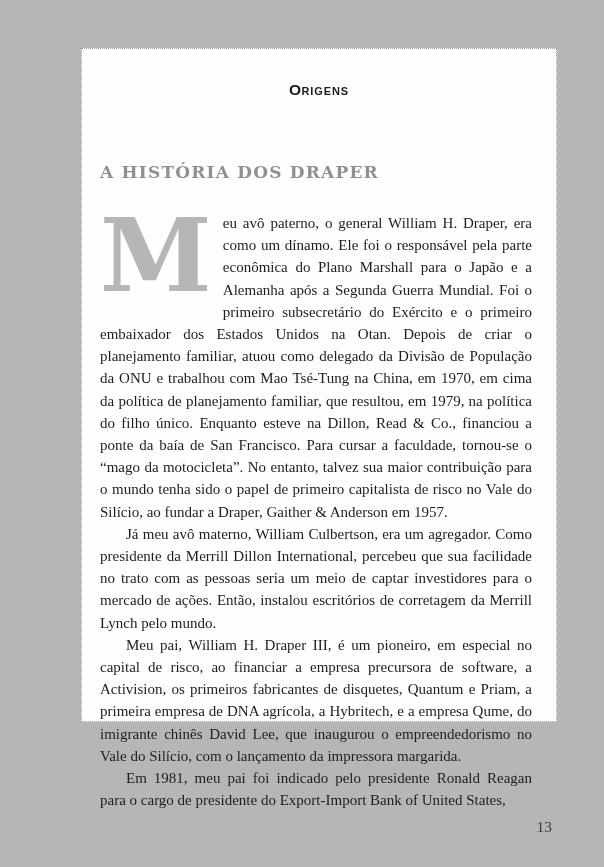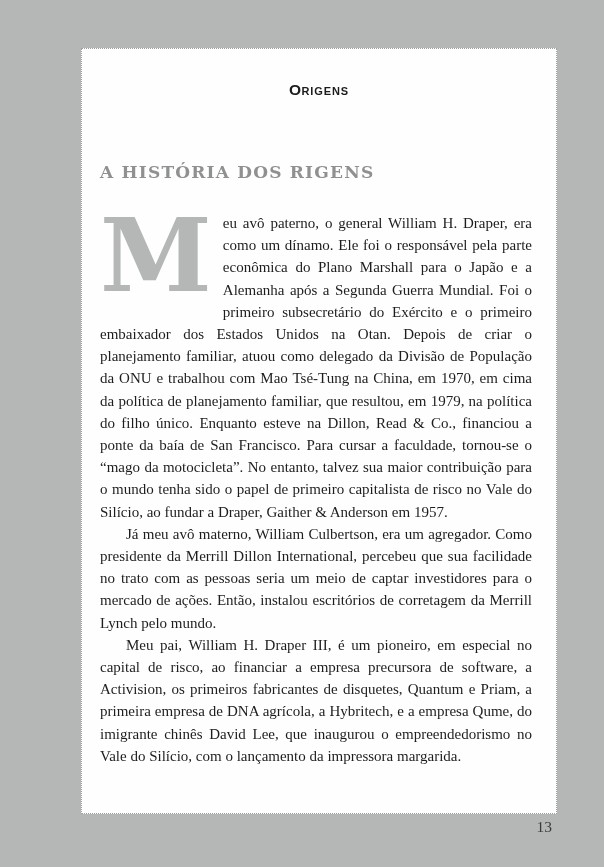--- a/index.html
+++ b/index.html
@@ -12,21 +12,21 @@
     background: #b5b7b6;
     position: relative;
     overflow: hidden;
     font-family: "Liberation Serif", serif;
   }
   .book-page {
     position: absolute;
     left: 81px;
     top: 48px;
     width: 476px;
-    height: 766px;
+    height: 674px;
     box-sizing: border-box;
     background: #fefefe;
     border: 1px dotted #9fa1a0;
   }
   .running-head {
     position: absolute;
     top: 32px;
     left: 0;
     right: 0;
     text-align: center;
@@ -93,25 +93,26 @@
 </style>
 </head>
 <body>
 
 <div class="book-page">
 
   <div class="running-head">
     <span class="rh-initial">O</span><span class="rh-rest">RIGENS</span>
   </div>
 
-  <h1 class="section-title">A HISTÓRIA DOS RIGENS</h1>
+  <h1 class="section-title">A HISTÓRIA DOS DRAPER</h1>
 
   <div class="body-text">
     <p class="para">
       <span class="drop-cap">M</span><span>eu avô paterno, o general William H. Draper, era como um dínamo. Ele foi o responsável pela parte econômica do Plano Marshall para o Japão e a Alemanha após a Segunda Guerra Mundial. Foi o primeiro subsecretário do Exército e o primeiro embaixador dos Estados Unidos na Otan. Depois de criar o planejamento familiar, atuou como delegado da Divisão de População da ONU e trabalhou com Mao Tsé-Tung na China, em 1970, em cima da política de planejamento familiar, que resultou, em 1979, na política do filho único. Enquanto esteve na Dillon, Read &amp; Co., financiou a ponte da baía de San Francisco. Para cursar a faculdade, tornou-se o “mago da motocicleta”. No entanto, talvez sua maior contribuição para o mundo tenha sido o papel de primeiro capitalista de risco no Vale do Silício, ao fundar a Draper, Gaither &amp; Anderson em 1957.</span>
     </p>
     <p class="para indent">Já meu avô materno, William Culbertson, era um agregador. Como presidente da Merrill Dillon International, percebeu que sua facilidade no trato com as pessoas seria um meio de captar investidores para o mercado de ações. Então, instalou escritórios de corretagem da Merrill Lynch pelo mundo.</p>
     <p class="para indent">Meu pai, William H. Draper III, é um pioneiro, em especial no capital de risco, ao financiar a empresa precursora de software, a Activision, os primeiros fabricantes de disquetes, Quantum e Priam, a primeira empresa de DNA agrícola, a Hybritech, e a empresa Qume, do imigrante chinês David Lee, que inaugurou o empreendedorismo no Vale do Silício, com o lançamento da impressora margarida.</p>
+    <p class="para indent">Em 1981, meu pai foi indicado pelo presidente Ronald Reagan para o cargo de presidente do Export-Import Bank of United States,</p>
   </div>
 
 </div>
 
 <div class="page-number">13</div>
 
 </body></html>

